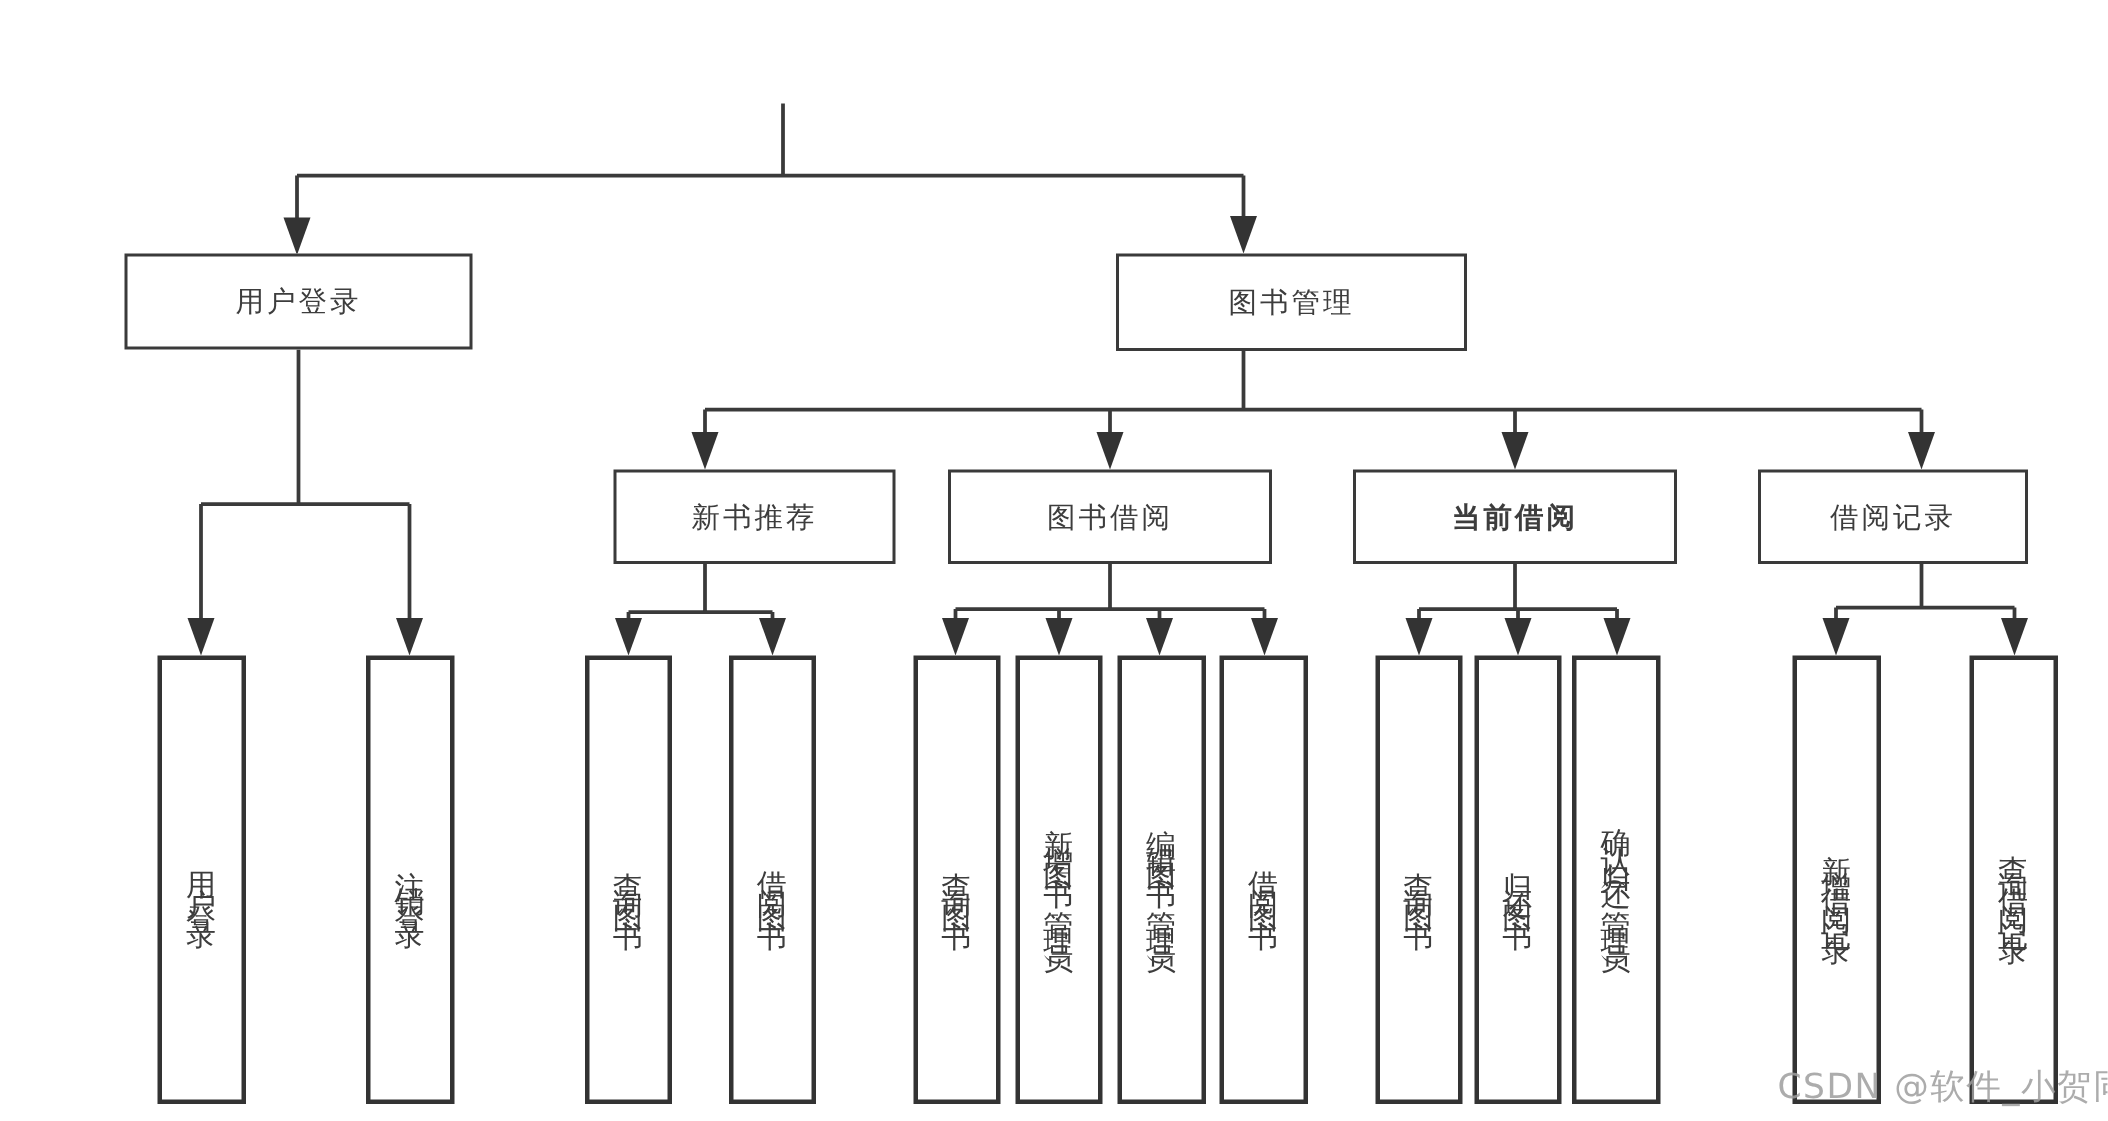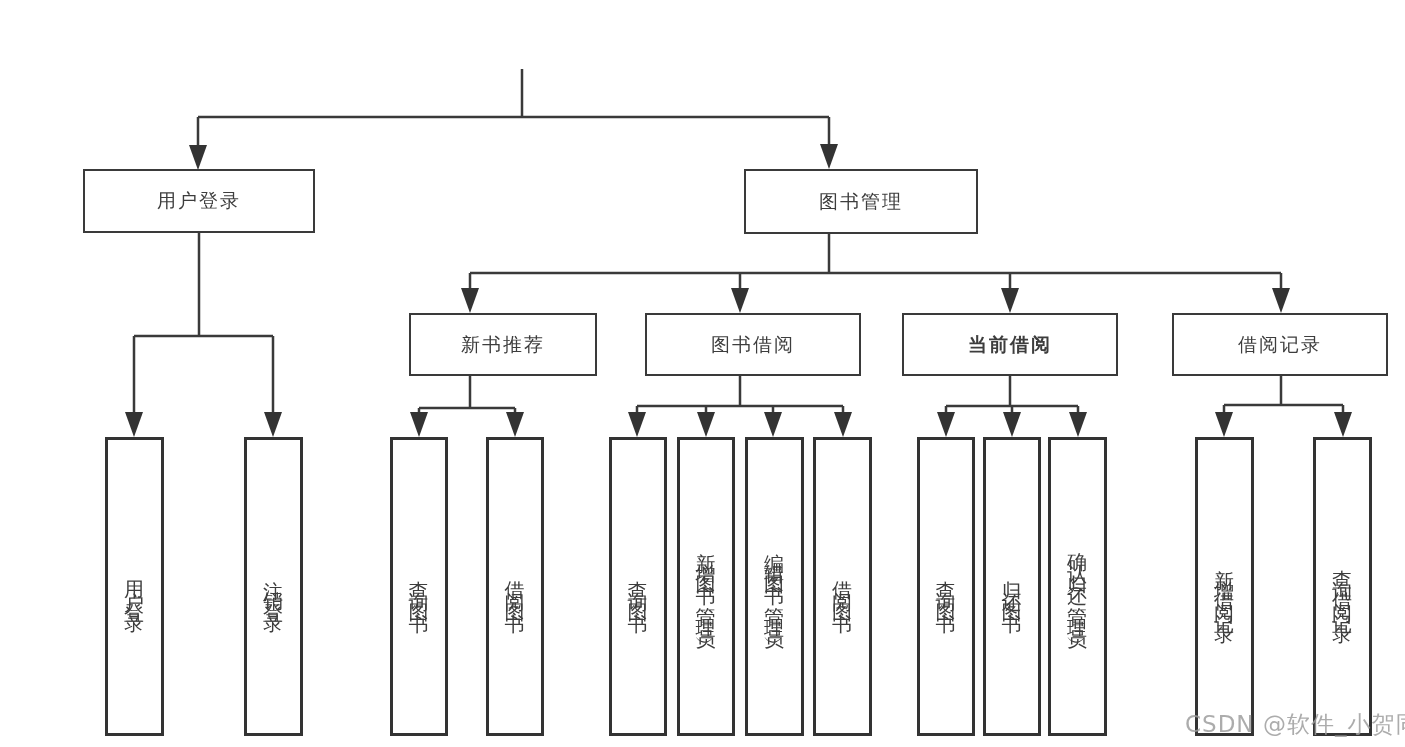--- a/index.html
+++ b/index.html
@@ -66,27 +66,27 @@
   <div class="node" style="left:83px;top:169px;width:232px;height:64px;">
     <span class="lbl">用户登录</span>
   </div>
   <div class="node" style="left:744px;top:169px;width:234px;height:65px;">
     <span class="lbl">图书管理</span>
   </div>
 
   <div class="node" style="left:378px;top:313px;width:188px;height:63px;margin-left:31px;">
     <span class="lbl">新书推荐</span>
   </div>
-  <div class="node" style="left:632px;top:313px;width:216px;height:63px;margin-left:13px;">
+  <div class="node" style="left:632px;top:313px;width:216px;height:63px;">
     <span class="lbl">图书借阅</span>
   </div>
   <div class="node" style="left:902px;top:313px;width:216px;height:63px;font-weight:bold;">
     <span class="lbl">当前借阅</span>
   </div>
-  <div class="node" style="left:1172px;top:313px;width:216px;height:63px;">
+  <div class="node" style="left:1172px;top:313px;width:180px;height:63px;">
     <span class="lbl">借阅记录</span>
   </div>
 
   <div class="leaf" style="left:105px;top:437px;width:59px;height:299px;">
     <span class="vlbl">用户登录</span>
   </div>
   <div class="leaf" style="left:244px;top:437px;width:59px;height:299px;">
     <span class="vlbl">注销登录</span>
   </div>
 

